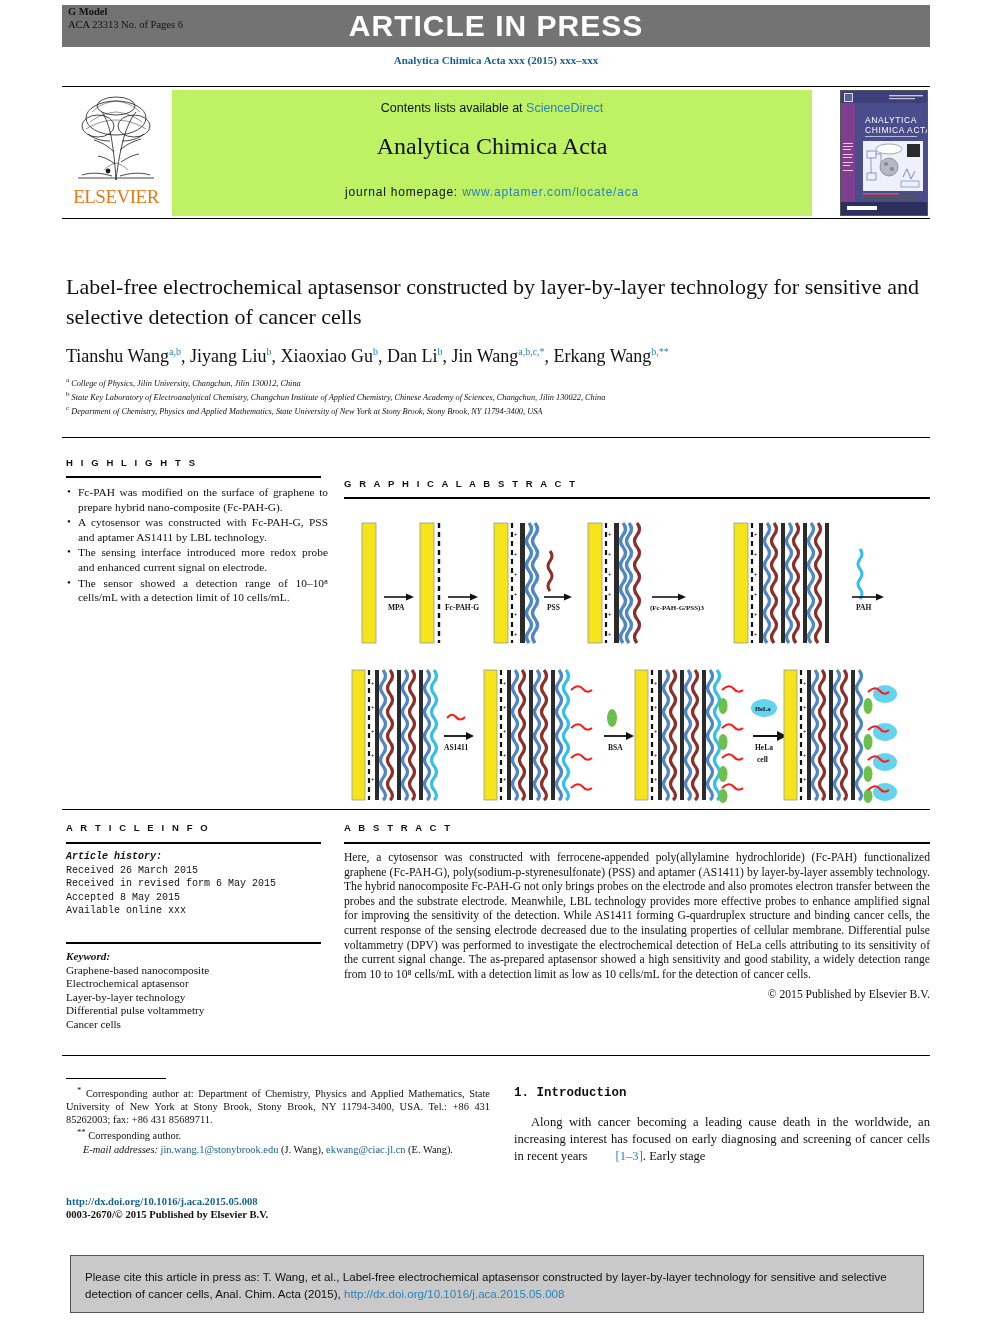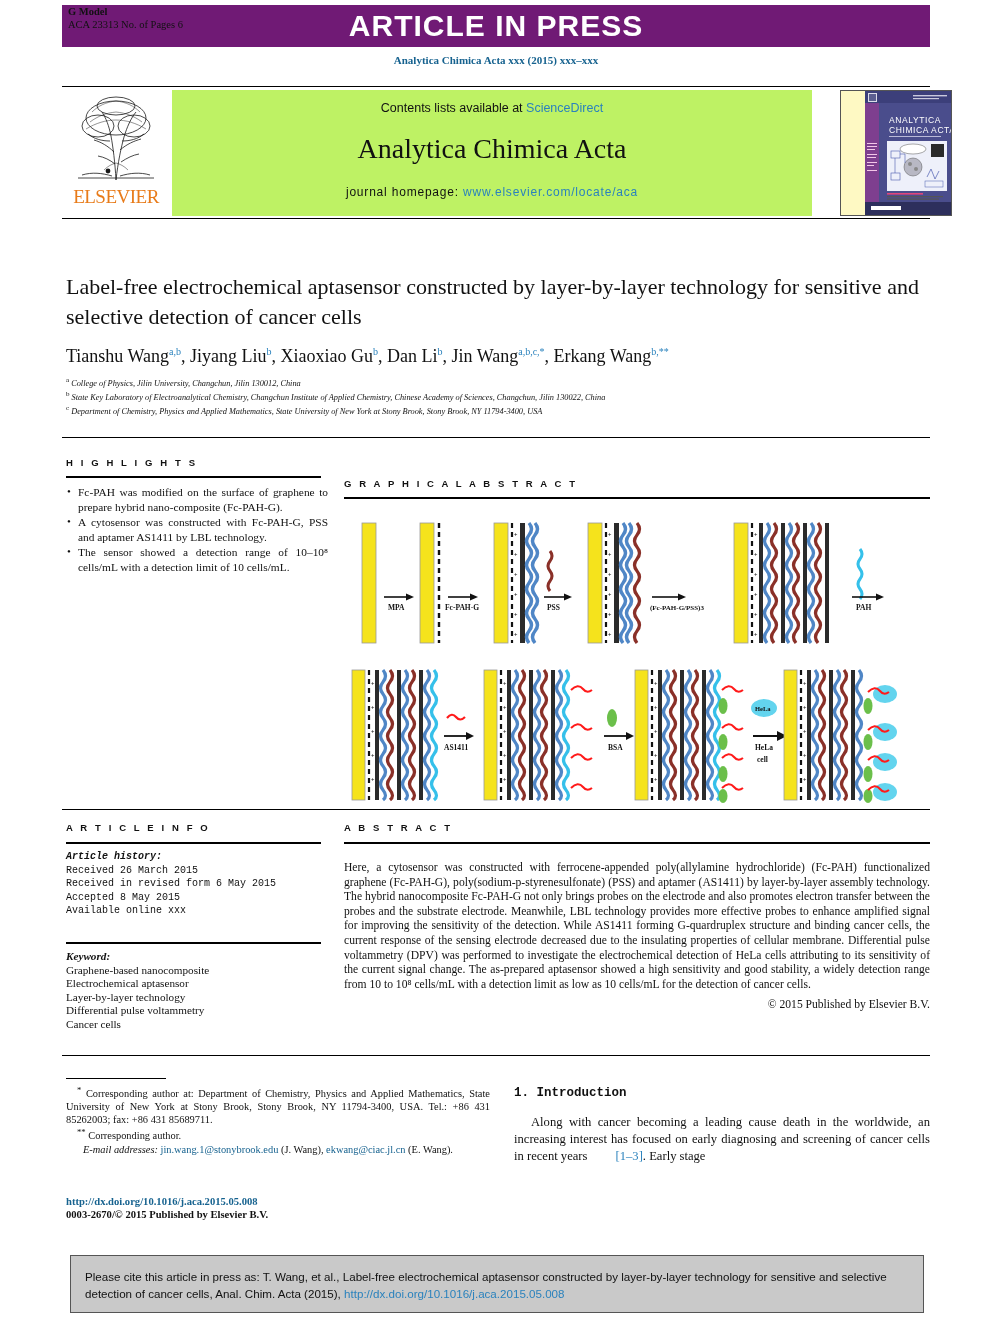--- a/index.html
+++ b/index.html
@@ -9,21 +9,21 @@
     font-family:"Liberation Serif", serif;
     color:#000;
     position:relative;
     overflow:hidden;
   }
   .page{position:relative;width:992px;height:1323px;}
 
   
   .banner{
     position:absolute;left:62px;top:5px;width:868px;height:42px;
-    background:#701a75;
+    background:#737373;
   }
   .banner-title{
     position:absolute;left:0;top:0;width:868px;height:42px;
     display:flex;align-items:center;justify-content:center;
     font-family:"Liberation Sans", sans-serif;
     font-weight:bold;font-size:30px;letter-spacing:1px;color:#ffffff;
   }
   .gmodel{
     position:absolute;left:68px;top:6px;
     font-family:"Liberation Serif", serif;font-size:10.5px;line-height:12.5px;color:#111;
@@ -54,31 +54,31 @@
     position:absolute;left:110px;top:4px;width:640px;height:126px;
     background:#bef264;
   }
   .mast-line1{
     position:absolute;top:11px;left:0;width:640px;text-align:center;
     font-family:"Liberation Sans", sans-serif;font-size:12.5px;color:#111;
   }
   .mast-line1 a{color:#2a82bd;text-decoration:none;}
   .mast-journal{
     position:absolute;top:43px;left:0;width:640px;text-align:center;
-    font-family:"Liberation Serif", serif;font-size:28px;color:#111;
+    font-family:"Liberation Serif", serif;font-size:24px;color:#111;
   }
   .mast-home{
     position:absolute;top:95px;left:0;width:640px;text-align:center;
     font-family:"Liberation Sans", sans-serif;font-size:12px;color:#111;letter-spacing:0.8px;
   }
   .mast-home a{color:#2a82bd;text-decoration:none;letter-spacing:0.8px;}
 
   .cover{
     position:absolute;left:778px;top:4px;width:86px;height:124px;
-    border:1px solid #555;background:#fef9c3;overflow:hidden;padding-left:24px;
+    border:1px solid #555;background:#fef9c3;overflow:hidden;
   }
 
   
   .title{
     position:absolute;left:66px;top:272px;width:860px;
     font-family:"Liberation Serif", serif;font-size:22px;line-height:30px;color:#111;
   }
   .authors{
     position:absolute;left:66px;top:340px;width:870px;
     font-family:"Liberation Serif", serif;font-size:18px;line-height:24px;color:#111;
@@ -123,21 +123,21 @@
   .ai-text i{font-style:italic;font-weight:bold;}
   .kw-text{
     font-family:"Liberation Serif", serif;font-size:11.2px;line-height:13.6px;color:#111;margin-top:6px;
   }
   .kw-text i{font-style:italic;font-weight:bold;}
 
   .ab-block{position:absolute;left:344px;top:822px;width:586px;}
   .ab-rule{margin-top:9px;width:586px;height:2px;background:#000;}
   .ab-text{
     font-family:"Liberation Serif", serif;font-size:11.6px;line-height:14.6px;
-    text-align:justify;color:#111;margin-top:17px;
+    text-align:justify;color:#111;margin-top:7px;
   }
   .ab-copy{
     font-family:"Liberation Serif", serif;font-size:11.6px;text-align:right;margin-top:6px;color:#111;
   }
 
   
   .fn-block{position:absolute;left:66px;top:1078px;width:424px;}
   .fn-rule{width:100px;height:1px;background:#000;margin-bottom:5px;}
   .fn-text{
     font-family:"Liberation Serif", serif;font-size:10.4px;line-height:13px;
@@ -224,21 +224,21 @@
       </div>
       <div class="elsevier-word">ELSEVIER</div>
     </div>
 
     <div class="mast-center">
       <div class="mast-line1">
         <span>Contents lists available at </span><a href="#">ScienceDirect</a>
       </div>
       <div class="mast-journal">Analytica Chimica Acta</div>
       <div class="mast-home">
-        <span>journal homepage: </span><a href="#">www.elsevier.com/locate/aca</a>
+        <span>journal homepage: </span><a href="#">www.aptamer.com/locate/aca</a>
       </div>
     </div>
 
     <div class="cover">
       <svg width="86" height="124" viewBox="0 0 86 124">
         <rect x="0" y="0" width="86" height="124" fill="#ffffff"></rect>
         <rect x="0" y="0" width="86" height="12" fill="#3c3f7a"></rect>
         <rect x="3" y="2" width="9" height="9" fill="#dcdce8"></rect>
         <rect x="4" y="3" width="7" height="7" fill="#5c5f90"></rect>
         <rect x="48" y="4" width="34" height="1.4" fill="#c9c9dd"></rect>
@@ -297,20 +297,21 @@
   <div class="rule-main"></div>
   <div class="rule-mid"></div>
   <div class="rule-bottom"></div>
 
   <div class="hl-block">
     <div class="sec-head">H I G H L I G H T S</div>
     <div class="hl-rule"></div>
     <ul class="hl-list">
       <li>Fc-PAH was modified on the surface of graphene to prepare hybrid nano-composite (Fc-PAH-G).</li>
       <li>A cytosensor was constructed with Fc-PAH-G, PSS and aptamer AS1411 by LBL technology.</li>
+      <li>The sensing interface introduced more redox probe and enhanced current signal on electrode.</li>
       <li>The sensor showed a detection range of 10–10⁸ cells/mL with a detection limit of 10 cells/mL.</li>
     </ul>
   </div>
 
   <div class="ga-block">
     <div class="sec-head">G R A P H I C A L   A B S T R A C T</div>
     <div class="ga-rule"></div>
     <div class="ga-fig">
       <svg width="586" height="320" viewBox="0 0 586 320">
         <defs>

